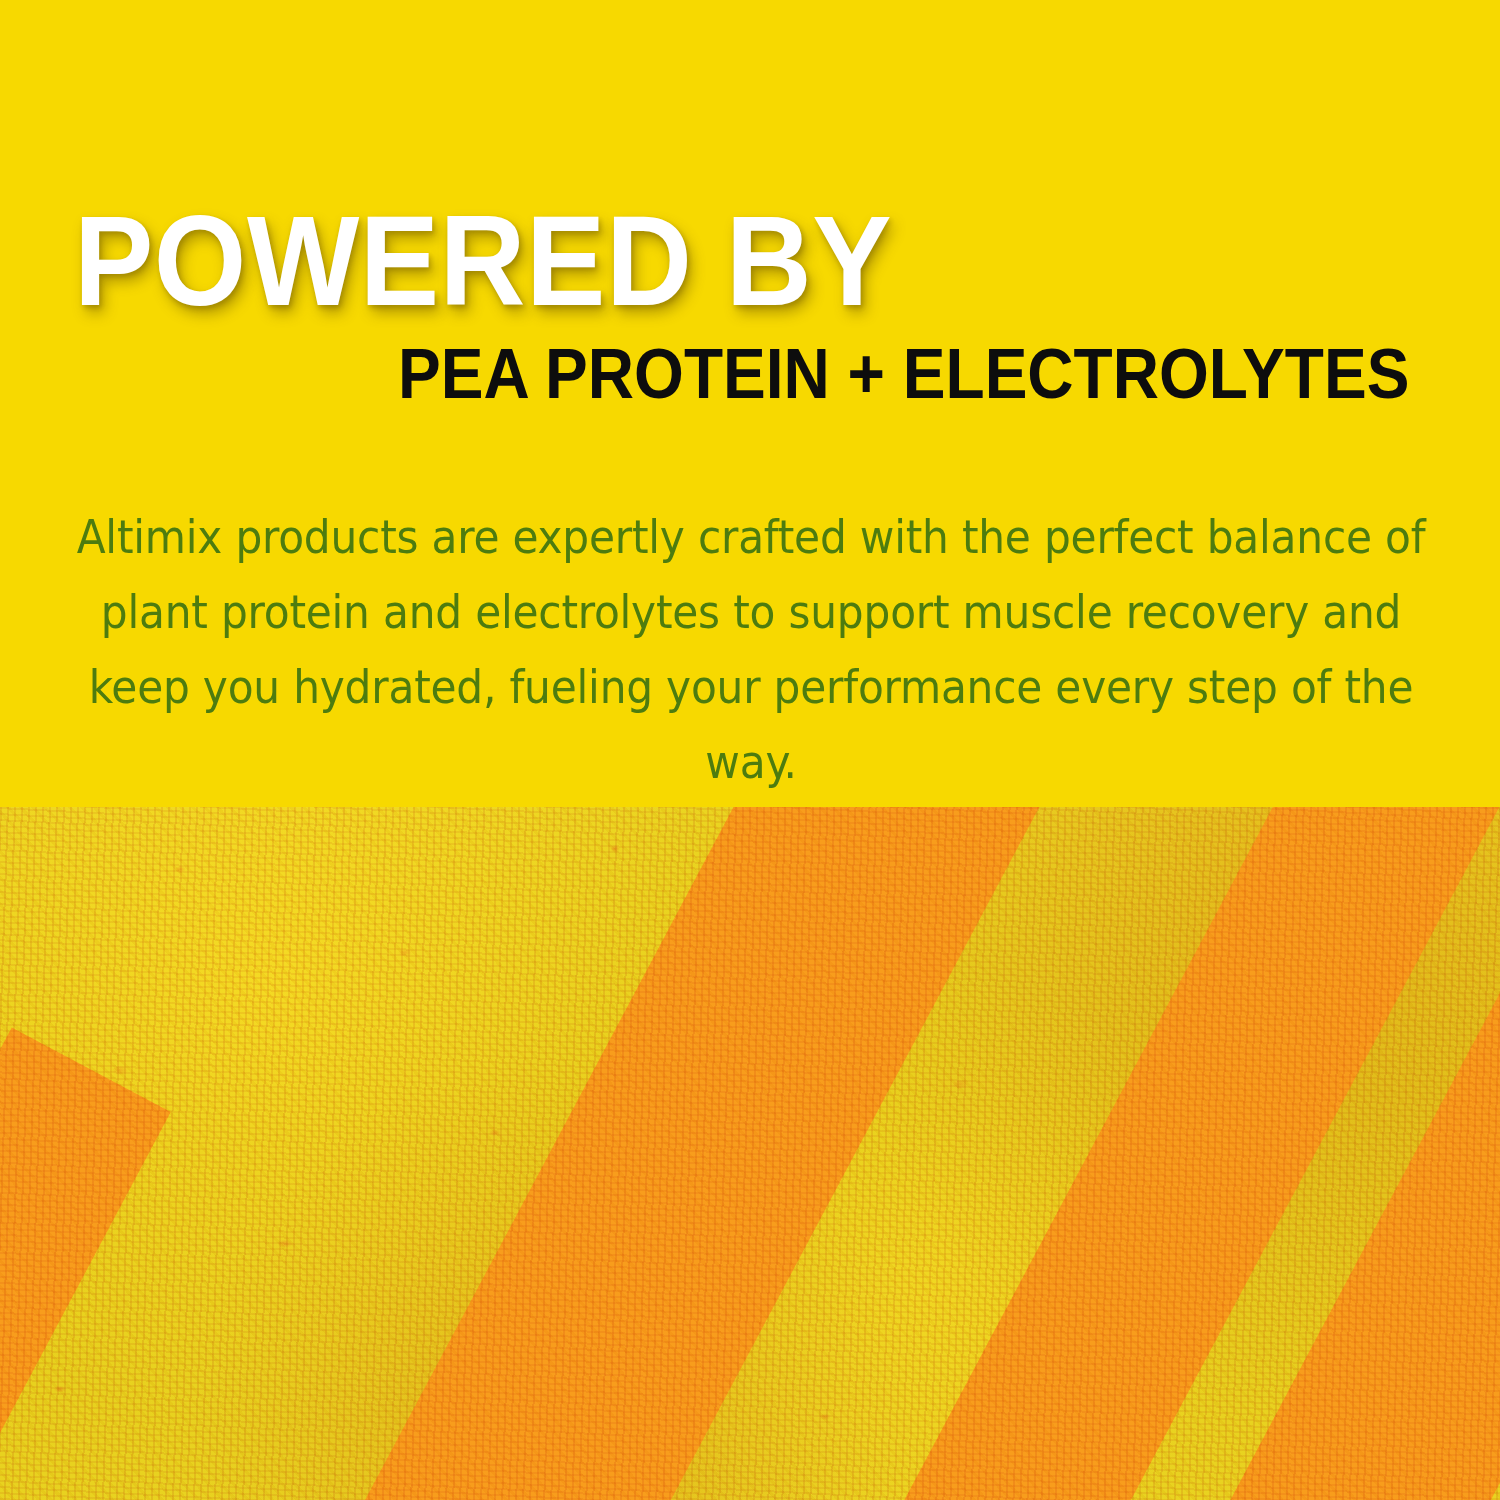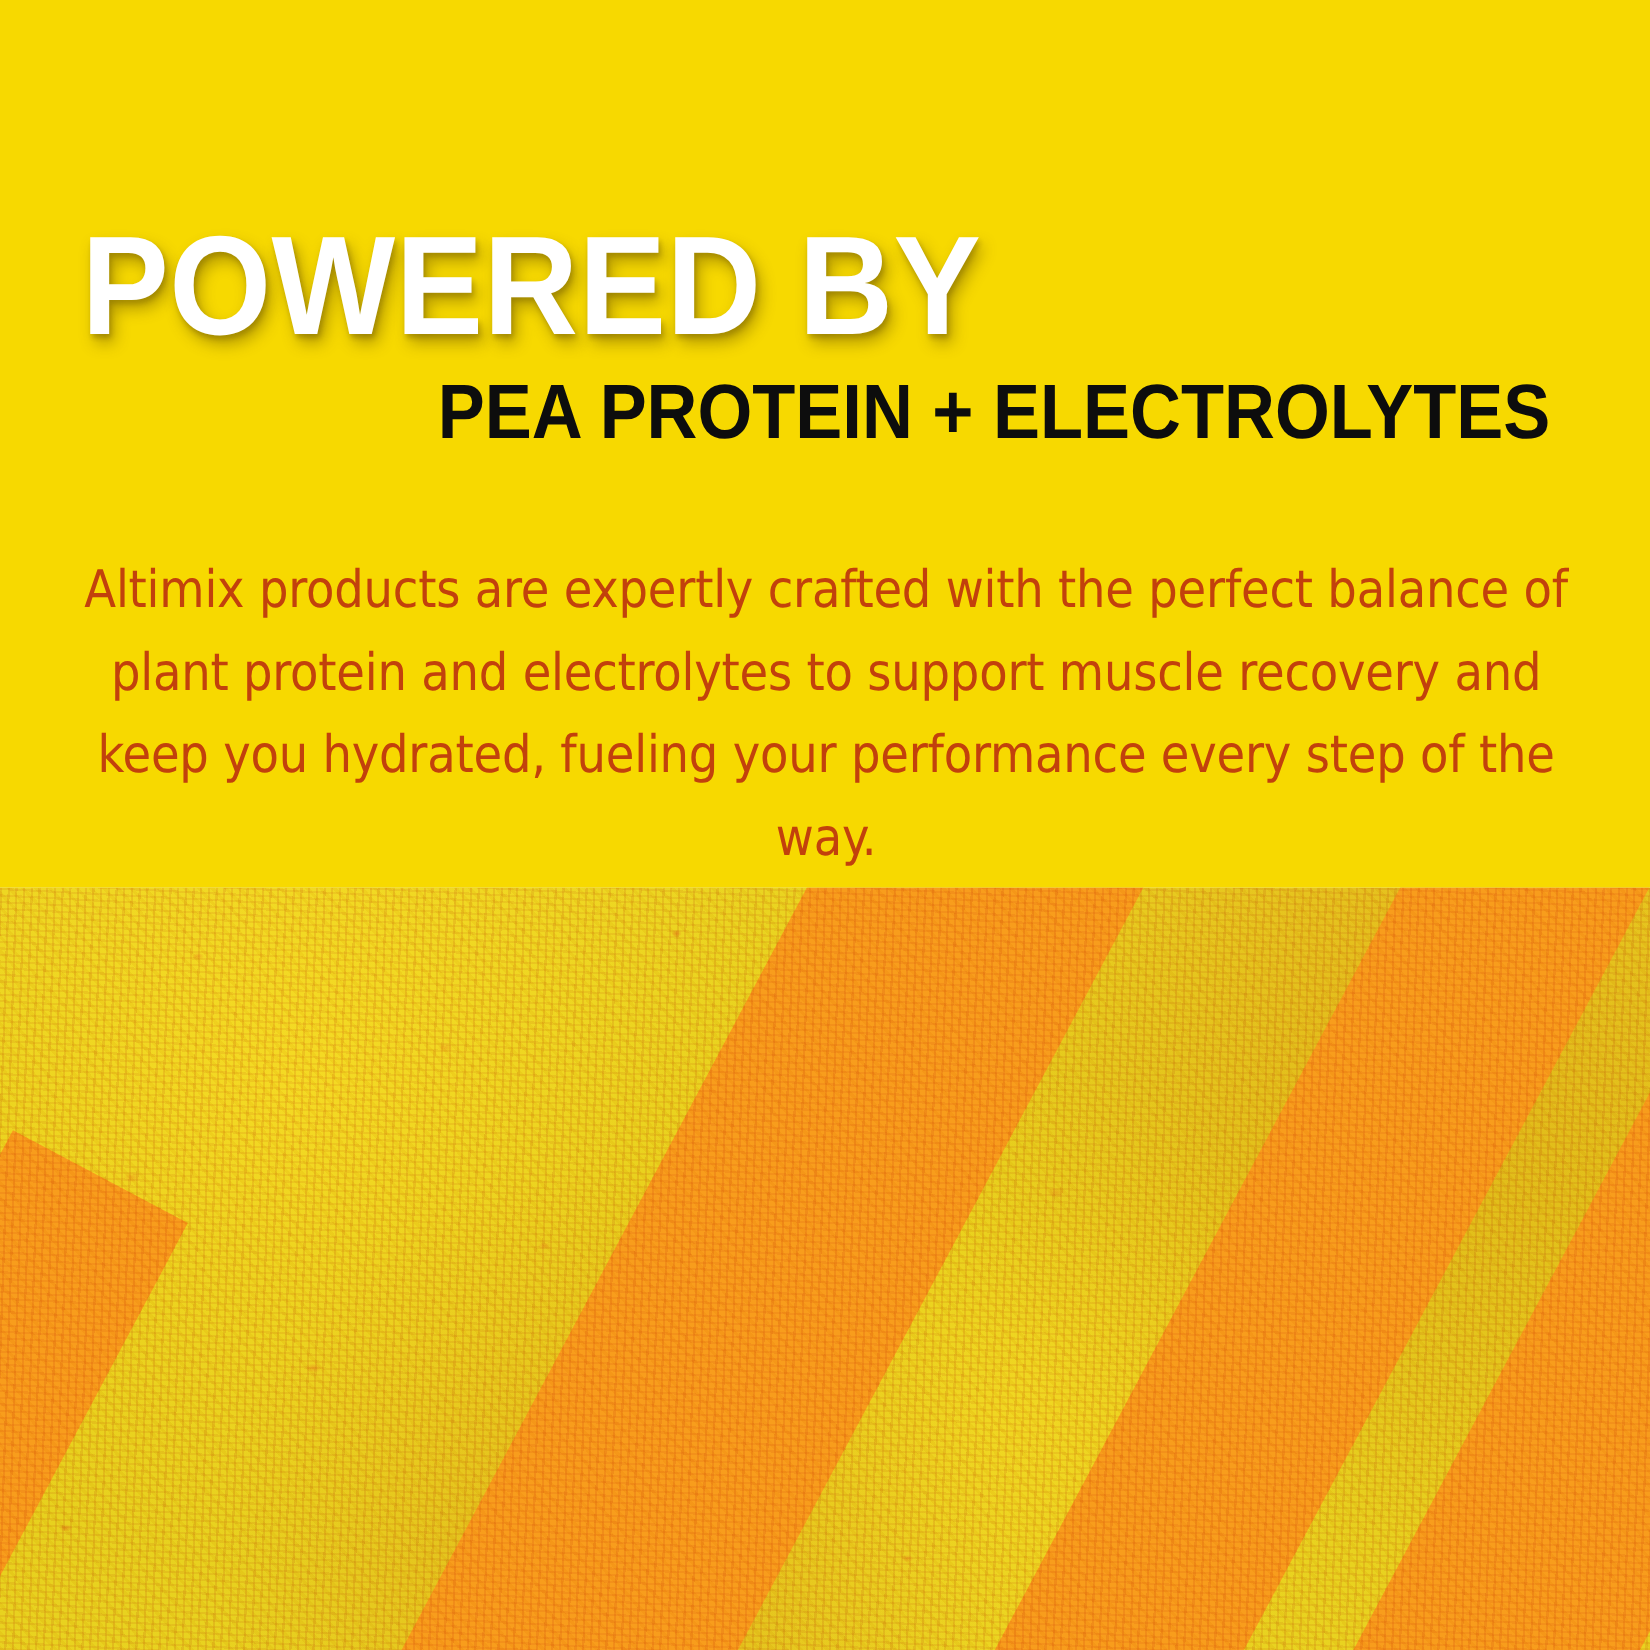--- a/index.html
+++ b/index.html
@@ -63,21 +63,21 @@
     transform: scaleX(0.915);
     transform-origin: left center;
     white-space: nowrap;
   }
 
   #body-copy {
     position: absolute;
     left: 46px;
     top: 452px;
     width: 1410px;
-    color: #c2410c;
+    color: #4d7c0f;
     font-family: "DejaVu Sans Condensed", "Liberation Sans", sans-serif;
     font-size: 47px;
     line-height: 75px;
     font-weight: 400;
     text-align: center;
     letter-spacing: -0.2px;
   }
 
   
   #bottom-panel {

